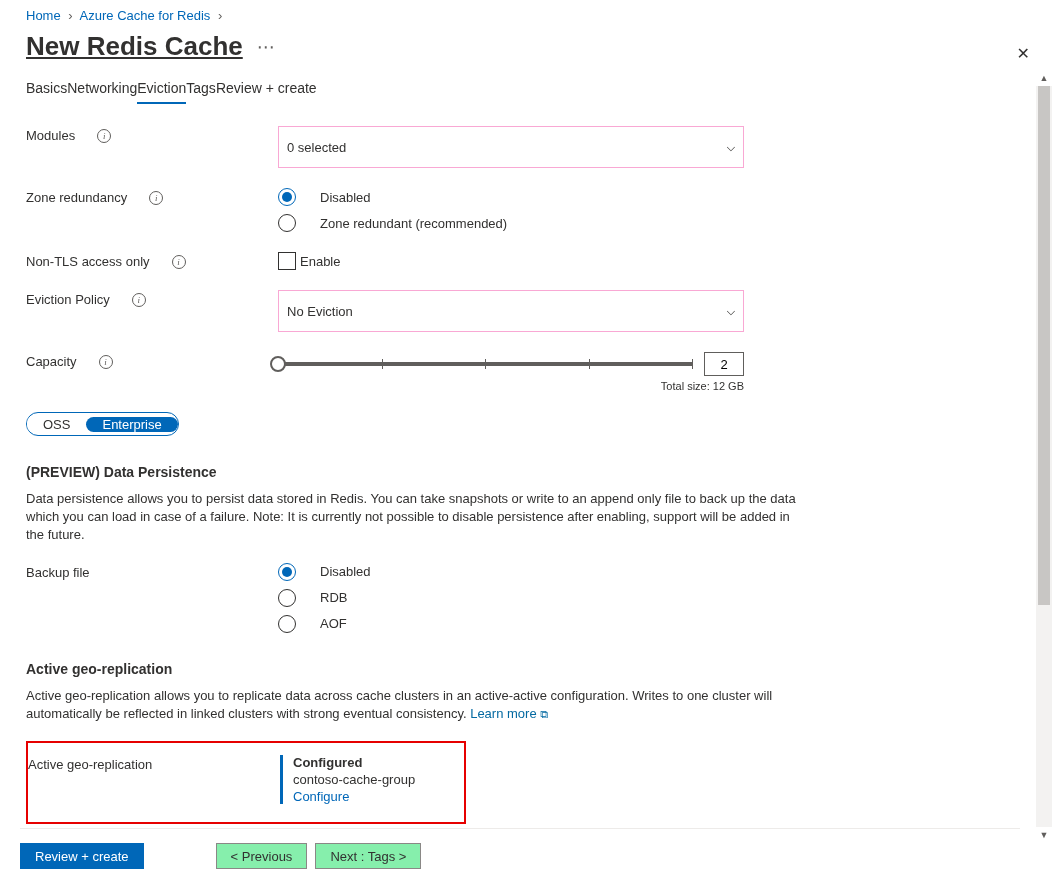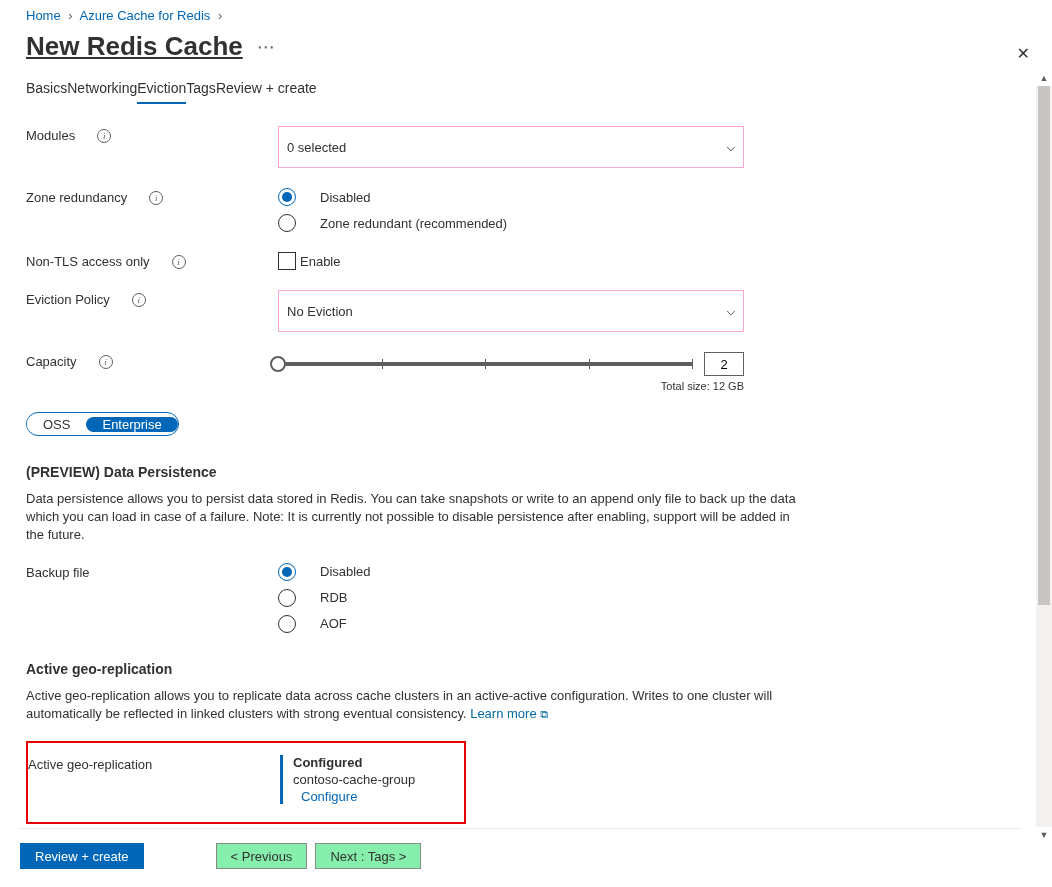--- a/index.html
+++ b/index.html
@@ -273,21 +273,20 @@
     .geo-status .grp {
       font-size: 13px;
       margin-top: 2px;
     }
     .geo-status a {
       color: #0067b8;
       text-decoration: none;
       font-size: 13px;
       display: inline-block;
       margin-top: 2px;
-      margin-left: 8px;
     }
     .footer {
       position: absolute;
       bottom: 18px;
       left: 20px;
       display: flex;
       gap: 8px;
       align-items: center;
       border-top: 1px solid #edebe9;
       padding-top: 14px;

